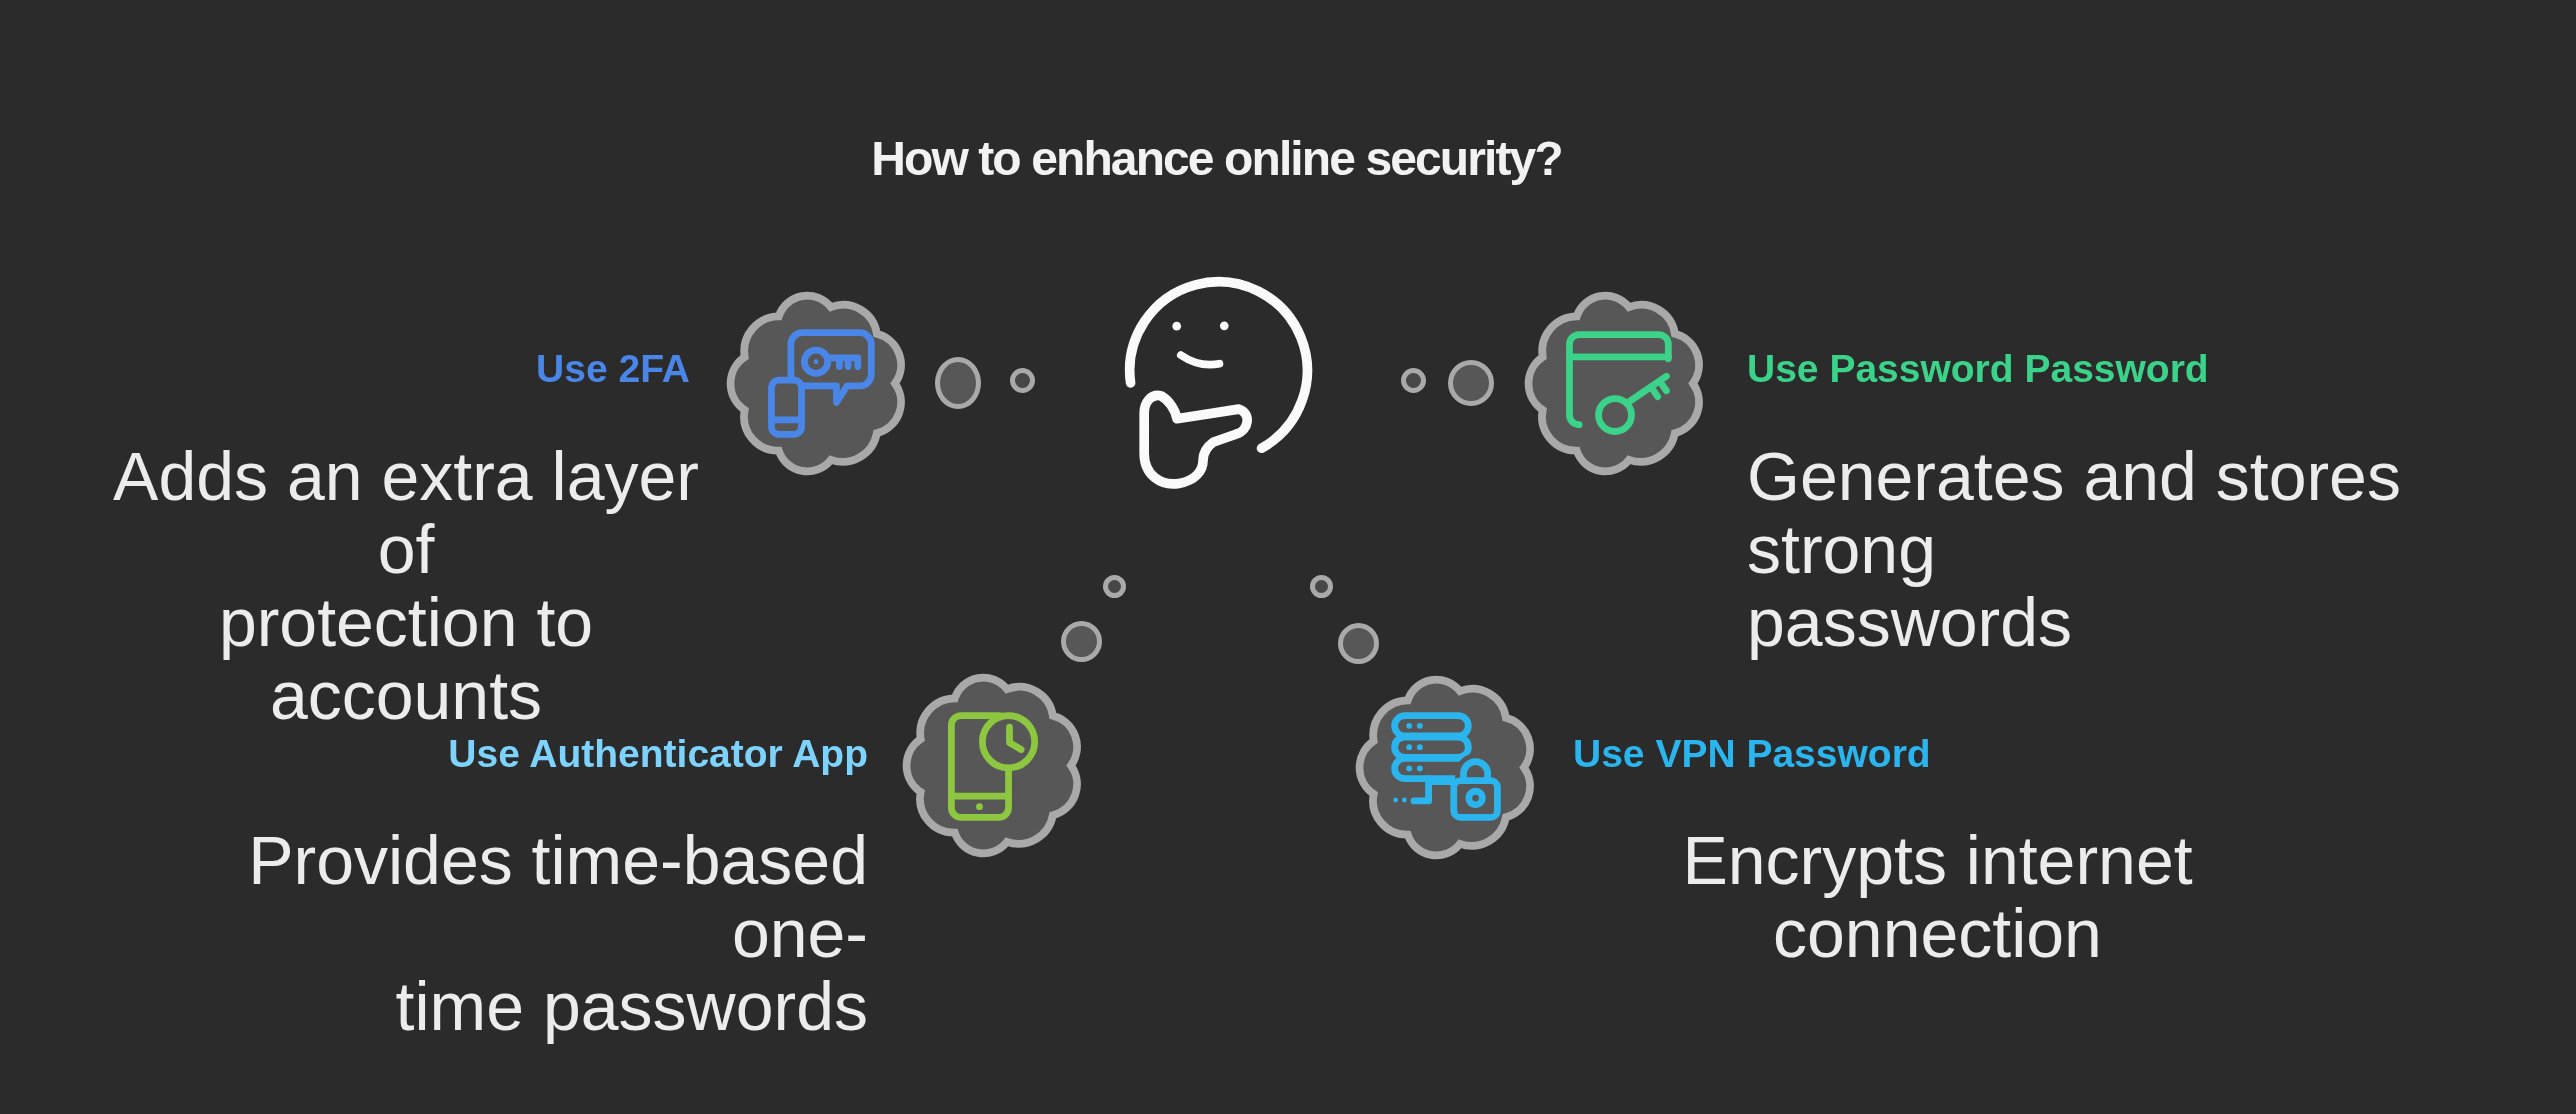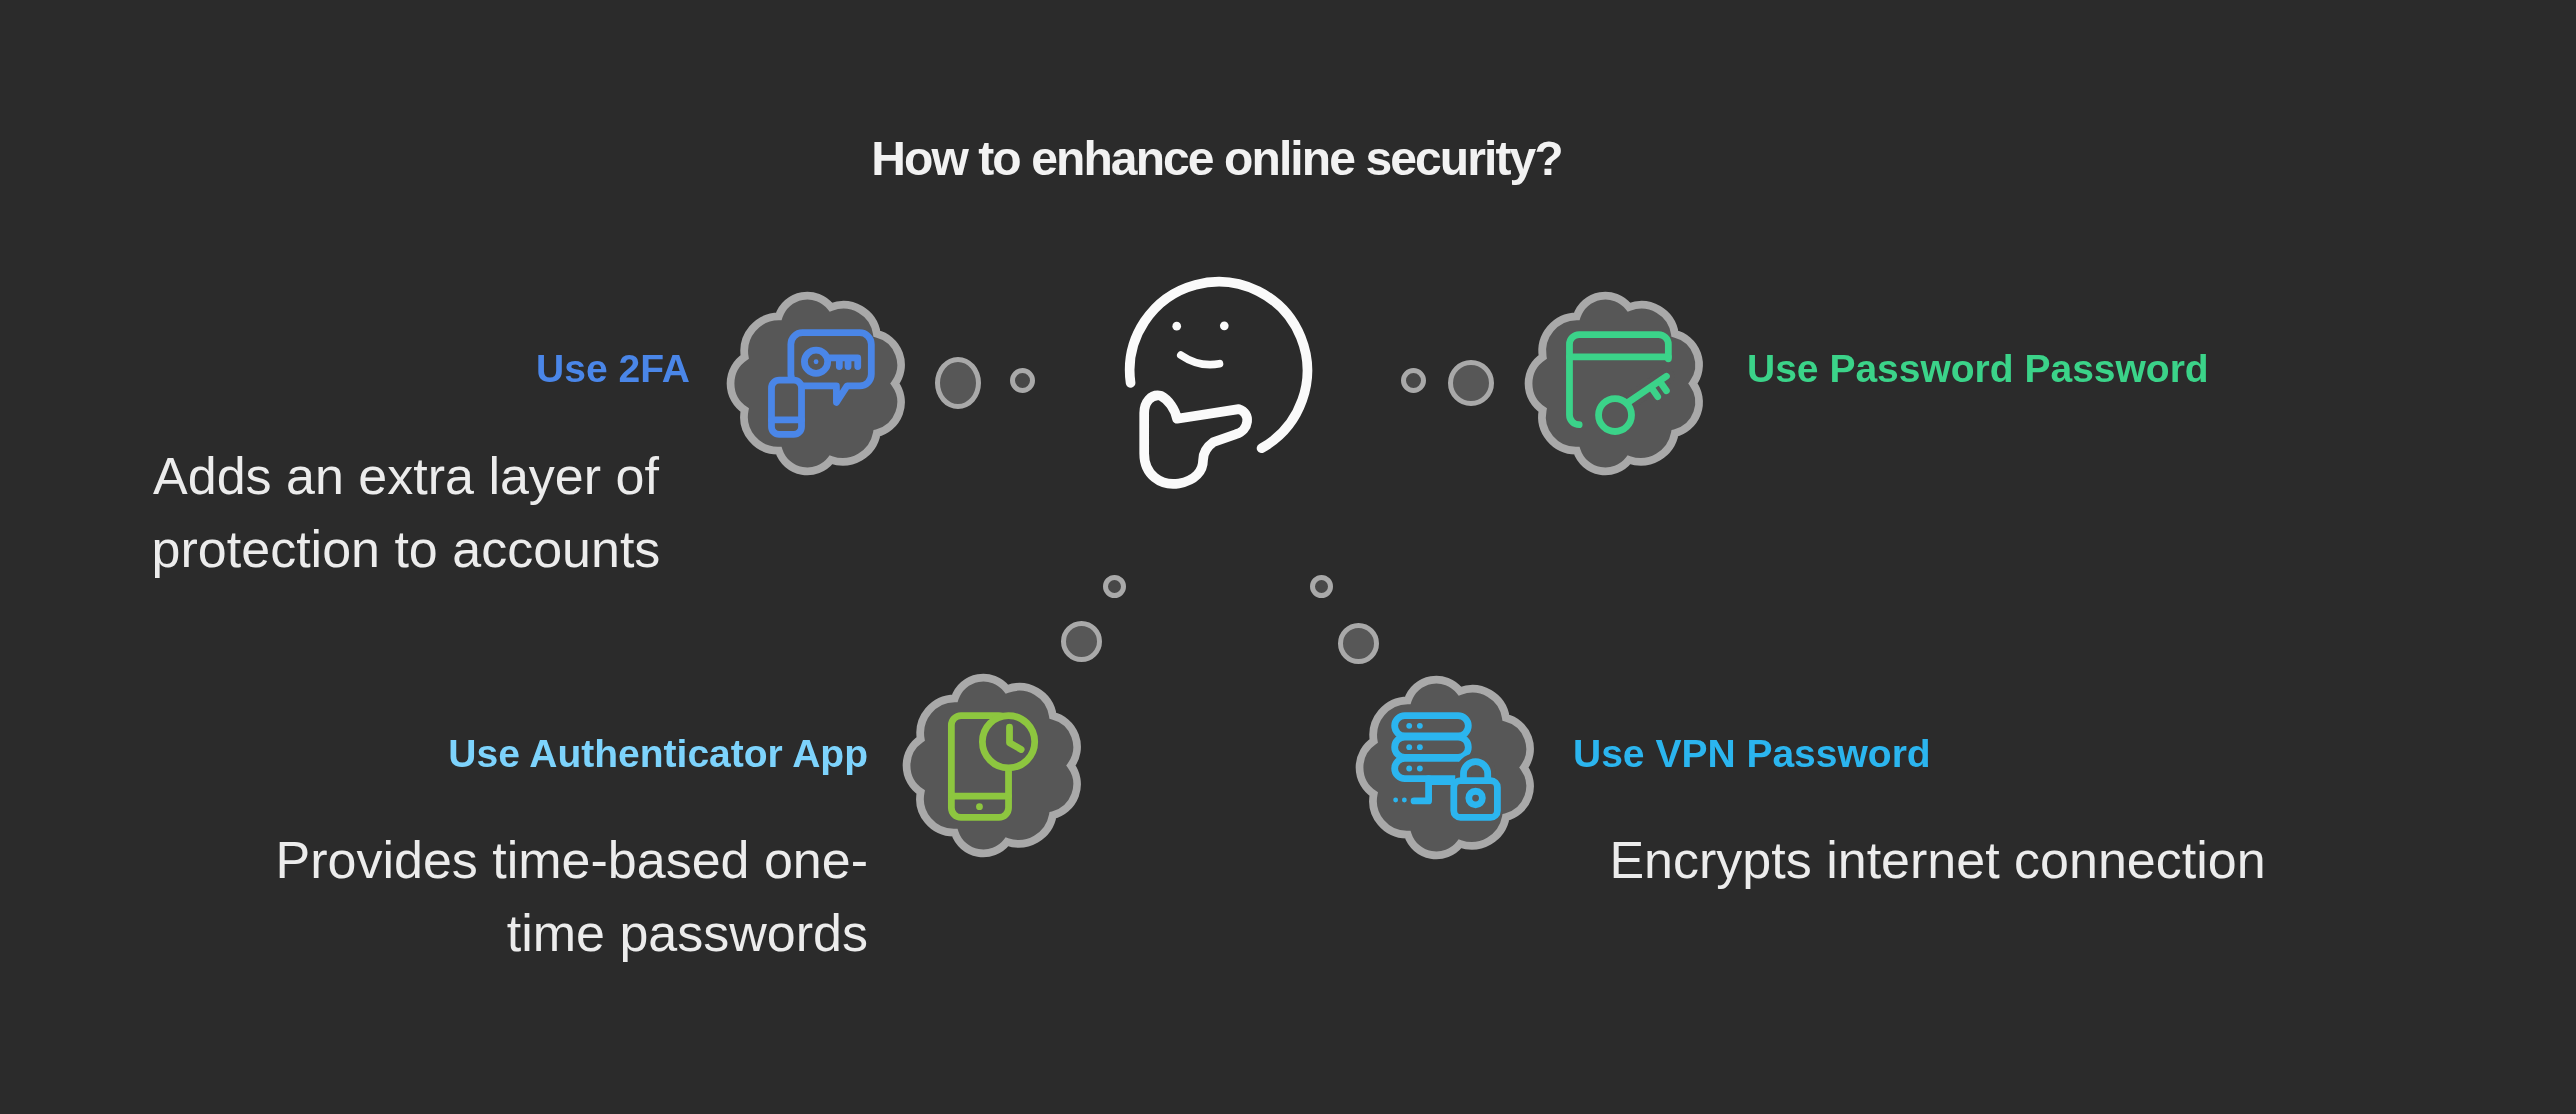--- a/index.html
+++ b/index.html
@@ -24,21 +24,21 @@
     color: #f2f2f2;
     line-height: 1.1;
   }
 
   .item-label {
     font-size: 39px; font-weight: 700;
     line-height: 58px;
     white-space: nowrap;
   }
   .item-desc {
-    font-size: 52px; font-weight: 400;
+    font-size: 68px; font-weight: 400;
     line-height: 73px;
     color: #ececec;
     white-space: pre-line;
   }
 
   .label-2fa  { top: 340px; left: 110px;  width: 580px; text-align: right; }
   .desc-2fa   { top: 440px; left: 87px;   width: 638px; text-align: center; }
 
   .label-pm   { top: 340px; left: 1747px; width: 735px; text-align: left; }
   .desc-pm    { top: 440px; left: 1747px; width: 793px; text-align: left; }
@@ -117,20 +117,22 @@
         <circle cx="63" cy="42" r="12"></circle>
         <circle cx="63" cy="42" r="2.5" fill="currentColor" stroke="none"></circle>
         <path d="M75,38 H106 M87,38 v9 M96,38 v9 M106,38 v9"></path>
         <rect x="17" y="61" width="31" height="56" rx="8" fill="#575757"></rect>
         <path d="M17,102 H48"></path>
       </g>
     </svg>
   </div>
 
   <div class="abs item-label label-pm" style="color: rgb(59, 211, 137);">Use Password Password</div>
+  <div class="abs item-desc desc-pm">Generates and stores strong
+passwords</div>
 
   <div class="abs cloud cloud-pm" style="color: rgb(59, 211, 137);">
     <svg class="cloud-shape" width="213" height="213" viewBox="0 0 220 220">
       <path d="M190,110 A33,33 0 0 1 171.3,161.4 A36,36 0 0 1 123.9,188.8 A31,31 0 0 1 70,179.3 A35,35 0 0 1 34.8,137.4 A33,33 0 0 1 34.8,82.6 A36,36 0 0 1 70,40.7 A31,31 0 0 1 123.9,31.2 A35,35 0 0 1 171.3,58.6 A33,33 0 0 1 190,110 Z" fill="#575757" stroke="#a9a9a9" stroke-width="8"></path>
     </svg>
     <svg class="icon" width="126" height="126" viewBox="0 0 130 130">
       <g fill="none" stroke="currentColor" stroke-width="7" stroke-linecap="round" stroke-linejoin="round">
         <path d="M27,107 a10,10 0 0 1 -10,-10 L17,24 a10,10 0 0 1 10,-10 H109 a10,10 0 0 1 10,10 V39"></path>
         <path d="M17,37 H119"></path>
         <path d="M76,85 L117,57" stroke="#575757" stroke-width="17"></path>

